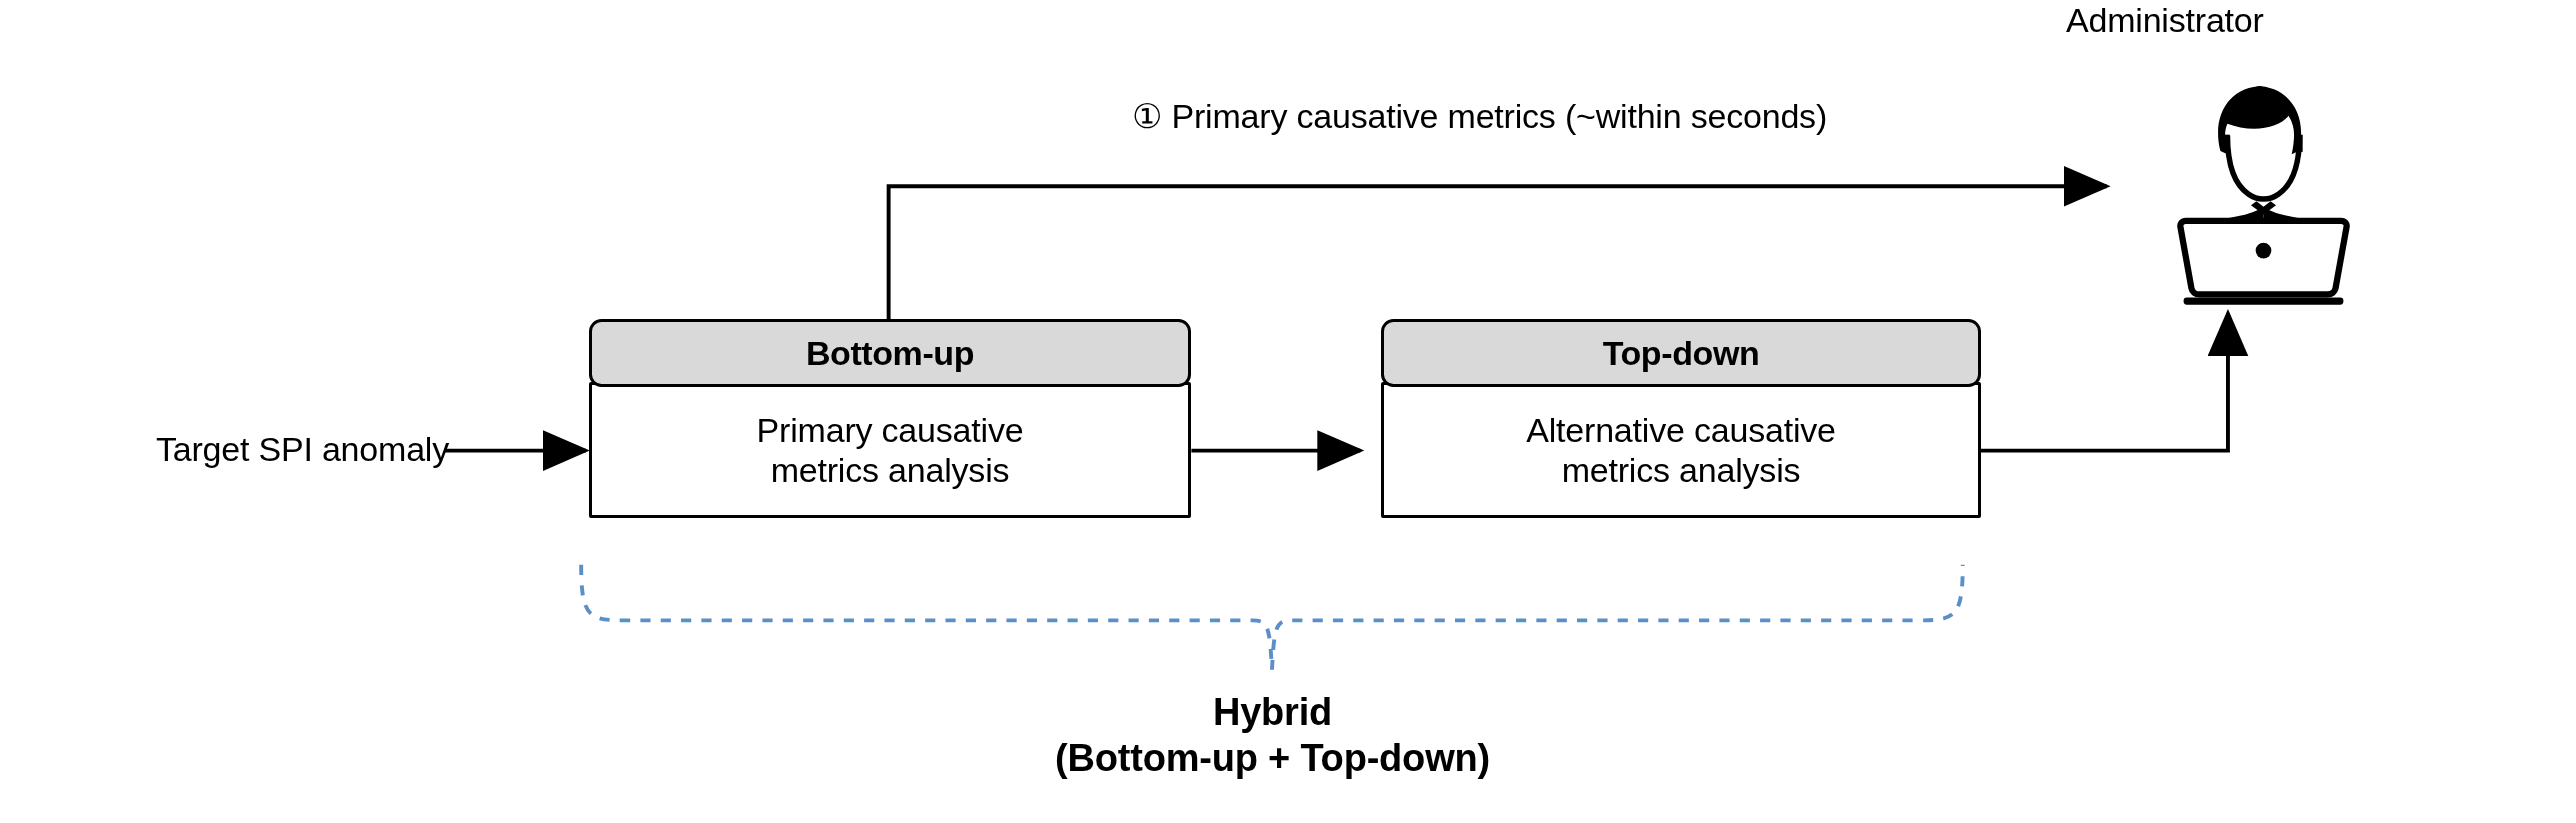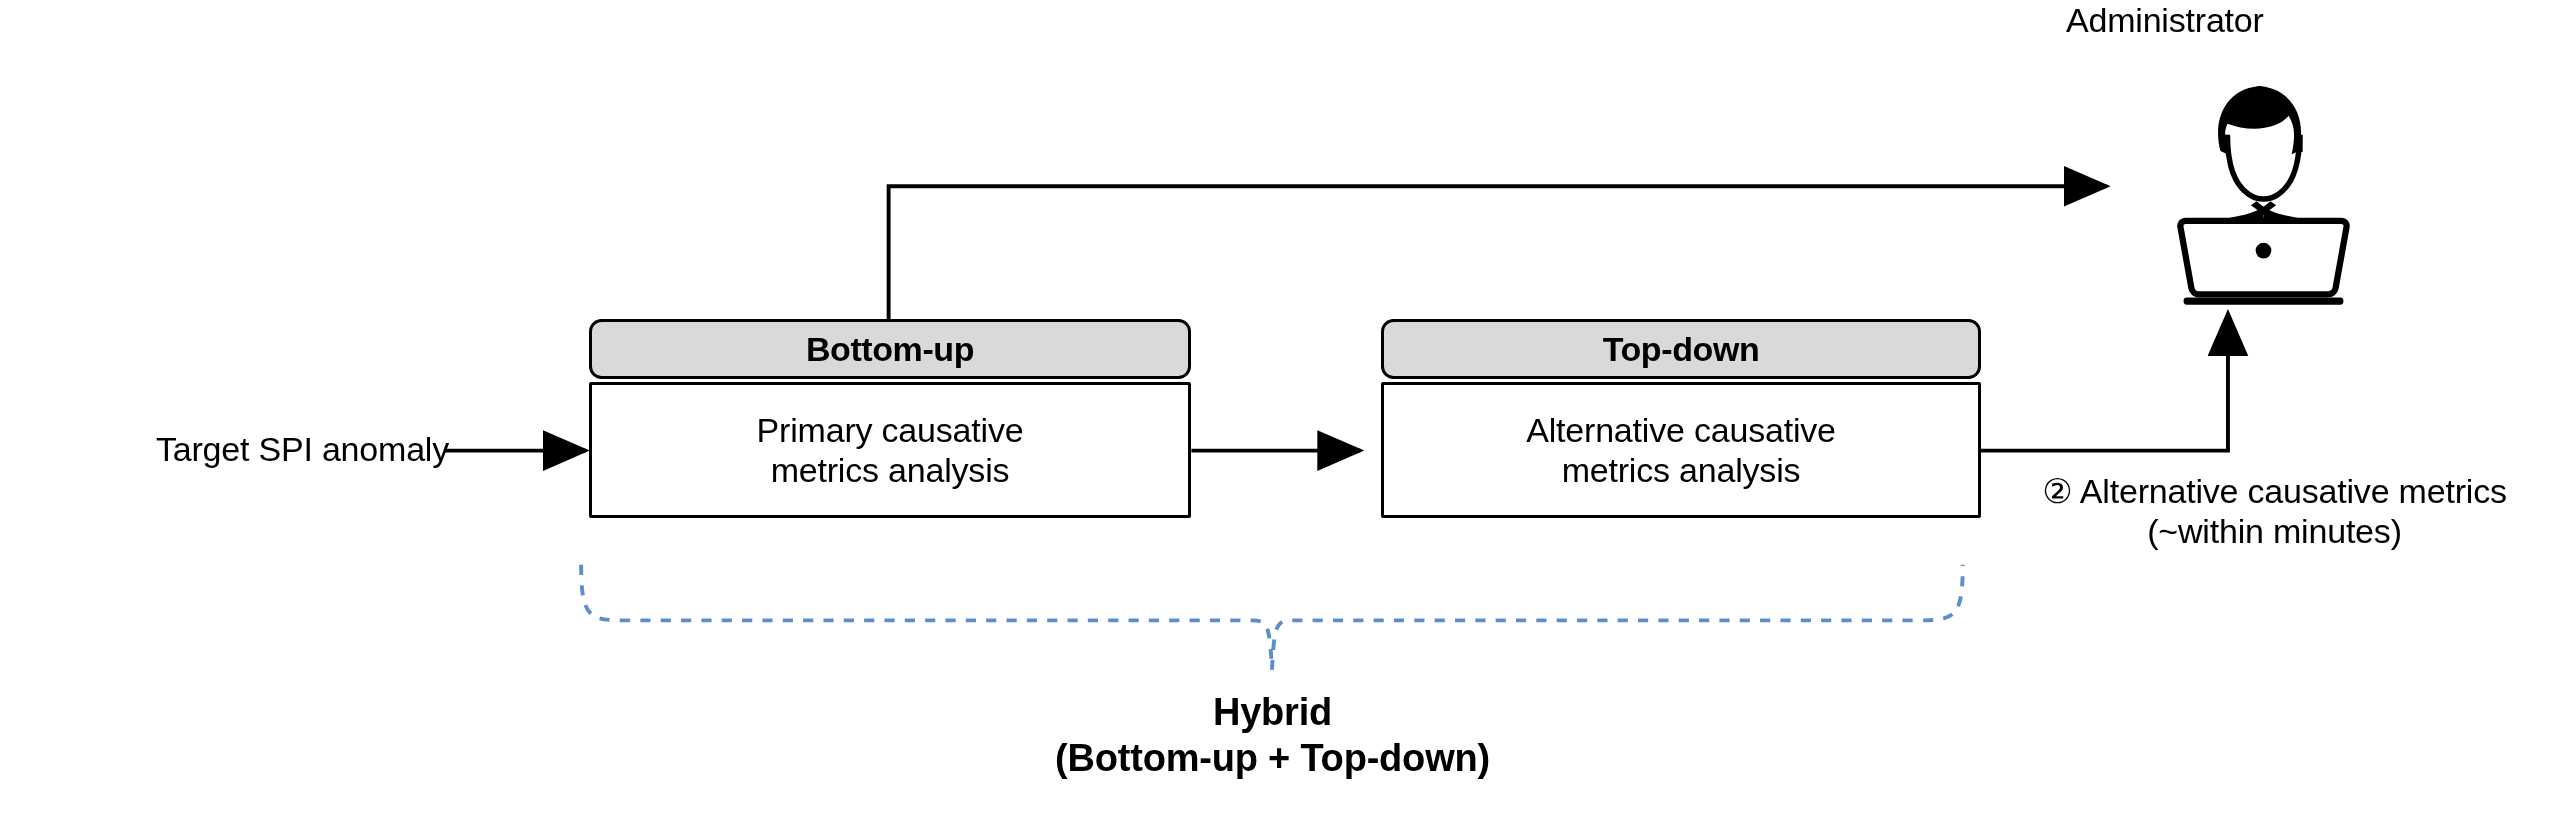--- a/index.html
+++ b/index.html
@@ -31,21 +31,21 @@
   
   .proc-box {
     position: absolute;
     box-sizing: border-box;
   }
   .proc-head {
     position: absolute;
     left: 0;
     top: 0;
     width: 100%;
-    height: 60px;
+    height: 68px;
     background: #d9d9d9;
     border: 3.9px solid #000000;
     border-radius: 12.5px;
     box-sizing: border-box;
     display: flex;
     align-items: center;
     justify-content: center;
     z-index: 3;
   }
   .proc-head-label {
@@ -177,23 +177,22 @@
   <div class="proc-box" style="left:1364px; top:319px; width:600px; height:199px;margin-left:17px;">
     <div class="proc-head">
       <span class="proc-head-label">Top-down</span>
     </div>
     <div class="proc-body">
       <span class="proc-body-label">Alternative causative
 metrics analysis</span>
     </div>
   </div>
 
-
-  <div class="txt txt-center" id="flow2-label">② Alternative causative metrics
-(~within minutes)</div>
+  <div class="txt txt-center" id="flow1-label">① Primary causative metrics (~within seconds)</div>
+
 
   <div class="txt" id="admin-label">Administrator</div>
 
   <svg class="abs" id="admin-figure" viewBox="0 0 300 300" xmlns="http://www.w3.org/2000/svg">
 
     <g fill="#000000">
 
       <path d="M150,18
                c-36,0 -58,26 -58,60
                c0,8 1,16 3,23

